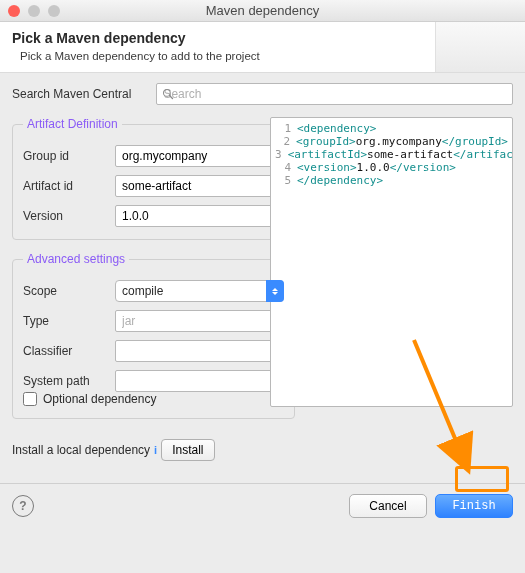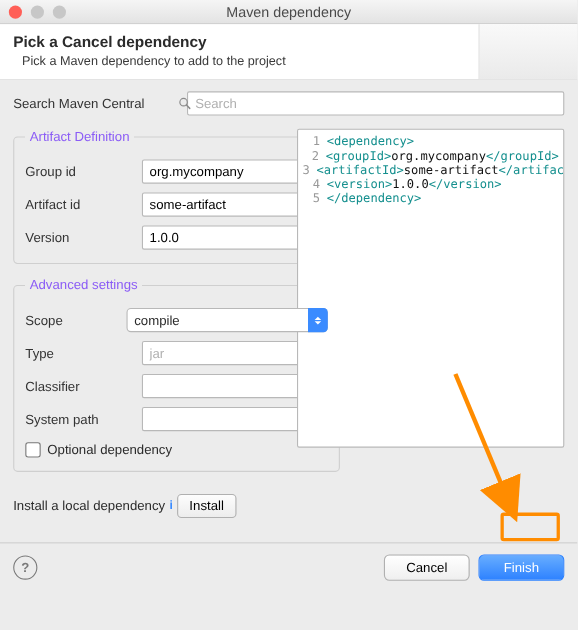--- a/index.html
+++ b/index.html
@@ -67,42 +67,41 @@
       background: #ececec;
     }
     legend { font-size: 12px; color: #8b5cf6; padding: 0 4px; }
     .form-row { display: flex; align-items: center; margin-top: 8px; gap: 22px; }
     .form-row:first-of-type { margin-top: 4px; }
     .form-row label { width: 70px; font-size: 12px; color: #333; }
     input[type=text], .select {
       flex: 1; height: 22px; border: 1px solid #b8b8b8;
       border-radius: 2px; padding: 0 6px; font-size: 12px;
       background: #fff;
-      margin-left: 14px;
     }
     input::placeholder { color:#b0b0b0; }
     .select-wrap { position: relative; flex:1; display:flex; }
     .select-text {
       flex:1; height:22px; background:#fff; border:1px solid #b8b8b8;
       border-radius:4px; display:flex; align-items:center; padding:0 6px;
       font-size:12px;
     }
     .select-btn {
       position:absolute; right:0; top:0; width:18px; height:22px;
       background:#3a8bff; border-radius:0 4px 4px 0;
       display:flex; flex-direction:column; align-items:center; justify-content:center;
       gap:1px;
     }
     .select-btn::before, .select-btn::after {
       content:""; width:0; height:0; border-left:3px solid transparent;
       border-right:3px solid transparent;
     }
     .select-btn::before { border-bottom:3px solid #fff; }
     .select-btn::after  { border-top:3px solid #fff; }
-    .chk-row { display:flex; align-items:center; gap:6px; margin-top:10px; }
+    .chk-row { display:flex; align-items:center; gap:6px; }
     .chk-row input { width:14px; height:14px; }
     .xml-box {
       flex: 1; height: 290px; background:#fff;
       border:1px solid #b8b8b8; border-radius:2px;
       font-family: Menlo, Monaco, monospace; font-size:11px;
       padding:4px 4px; white-space:nowrap; overflow:hidden;
     }
     .xml-line { display:flex; }
     .ln { width:16px; text-align:right; color:#999; margin-right:6px; user-select:none; }
     .tag { color:#148f8e; }
@@ -129,35 +128,35 @@
     .footer { display:flex; align-items:center; padding:10px 12px; gap:8px; }
     .footer .spacer { flex:1; }
     .help-icon { width:22px; height:22px; border:1.5px solid #7a7a7a; border-radius:50%;
       display:flex; align-items:center; justify-content:center; color:#7a7a7a; font-weight:600; }
     .btn {
       min-width:78px; height:24px; border-radius:5px; font-size:12px;
       border:1px solid #b0b0b0; background:linear-gradient(#fff,#efefef);
       cursor:pointer;
     }
     .btn.primary {
-      background:linear-gradient(#67adff,#2e82ff); border:1px solid #2e82ff; color:#fff;
+      background:linear-gradient(#67adff,#2e82ff); border:1px solid #2e82ff; color:#fff;font-family:Liberation Mono, monospace;
     }
   </style>
 </head>
 <body>
 
 <div class="titlebar">
   <span class="tl-btn tl-close"></span>
   <span class="tl-btn tl-min"></span>
   <span class="tl-btn tl-max"></span>
   <div class="titlebar-title">Maven dependency</div>
 </div>
 
 <div class="header-band">
-  <h1>Pick a Cancel dependency</h1>
+  <h1>Pick a Maven dependency</h1>
   <p>Pick a Maven dependency to add to the project</p>
   <div class="hdr-tab"></div>
 </div>
 
 <div class="main">
   <div class="search-row">
     <label>Search Maven Central</label>
     <div class="search-wrap">
       <svg class="search-icon" viewBox="0 0 16 16">
           <circle cx="6.5" cy="6.5" r="4.5" fill="none" stroke="currentColor" stroke-width="1.4"></circle>

